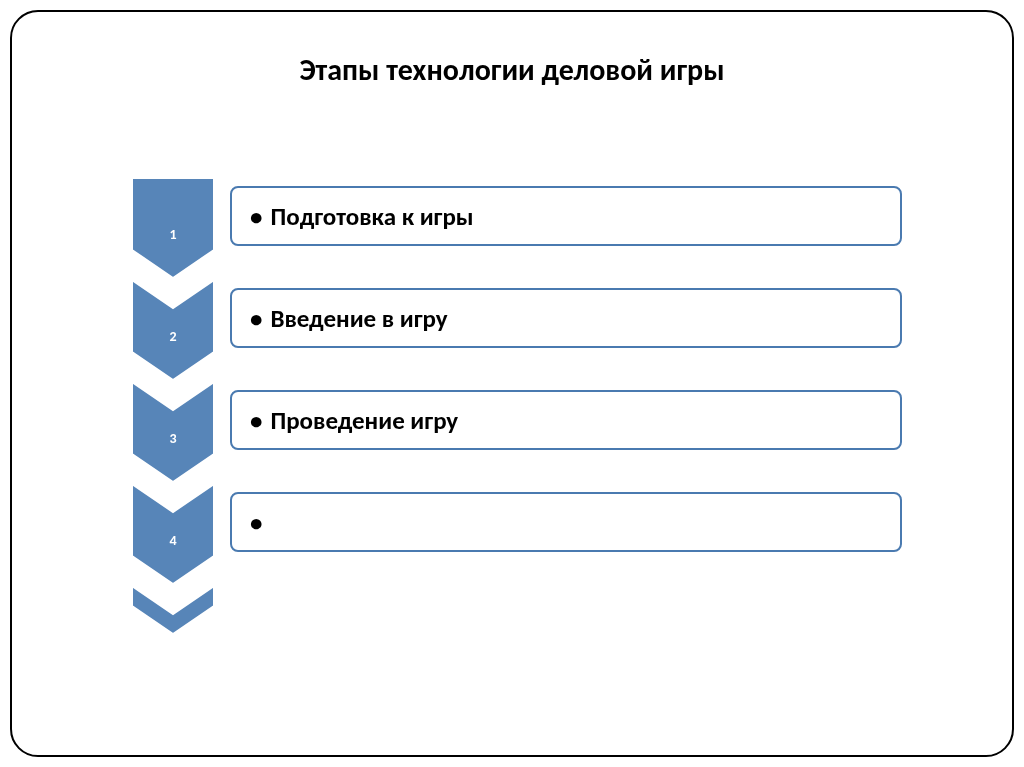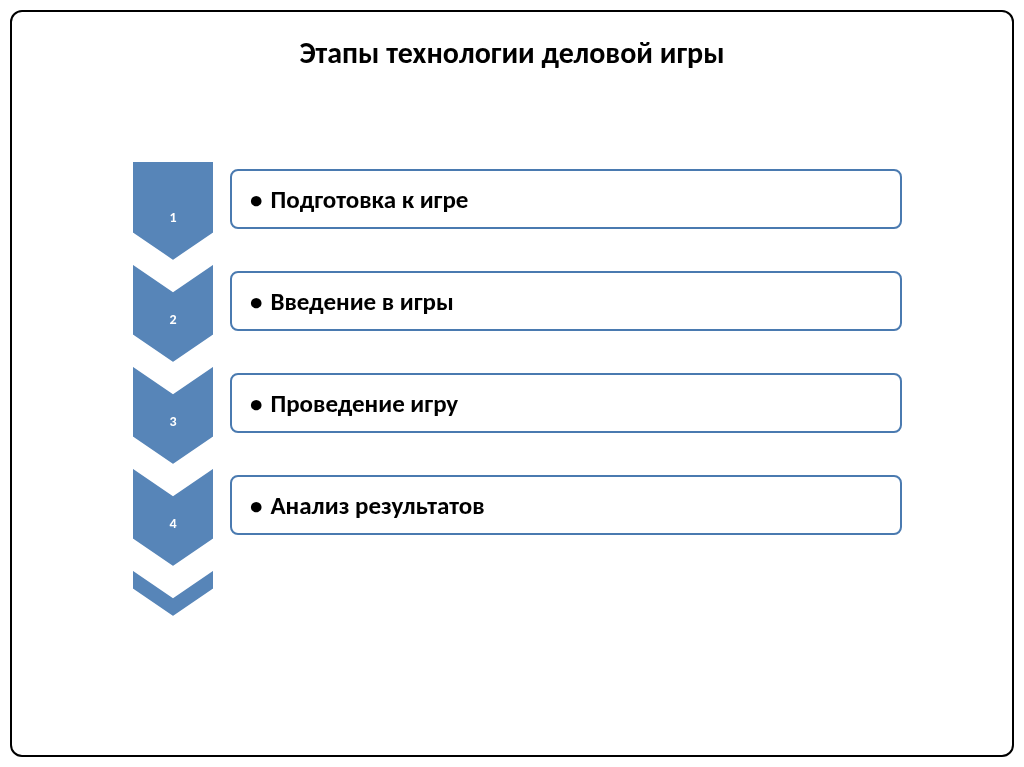--- a/index.html
+++ b/index.html
@@ -9,23 +9,23 @@
       font-family: Calibri, Arial, sans-serif;
       background: #fff;
       display: flex;
       align-items: center;
       justify-content: center;
     }
     .frame {
       width: 1004px;
       height: 747px;
       border: 2px solid #000;
-      border-radius: 12px;
+      border-radius: 28px;
       position: relative;
-      padding: 14px 50px;
+      padding: 31px 50px;
     }
     .title {
       text-align: center;
       font-size: 30px;
       font-weight: 700;
       color: #000;
       margin-top: 8px;
     }
     .steps {
       margin-top: 90px;
@@ -96,36 +96,36 @@
       <div class="chevron-col">
         <div class="chevron">
           <svg width="82" height="102" viewBox="0 0 82 102">
             <polygon points="0,0 82,0 82,72 41,100 0,72" fill="#5785b8" stroke="#ffffff" stroke-width="2"></polygon>
           </svg>
         </div>
         <div class="chevron-num">1</div>
       </div>
       <div class="content-box">
         <span class="bullet">•</span>
-        <span>Подготовка к игре</span>
+        <span>Подготовка к игры</span>
       </div>
     </div>
 
     <div class="step-row">
       <div class="chevron-col">
         <div class="chevron">
           <svg width="82" height="102" viewBox="0 0 82 102">
             <polygon points="0,0 41,28 82,0 82,72 41,100 0,72" fill="#5785b8" stroke="#ffffff" stroke-width="2"></polygon>
           </svg>
         </div>
         <div class="chevron-num">2</div>
       </div>
       <div class="content-box">
         <span class="bullet">•</span>
-        <span>Введение в игры</span>
+        <span>Введение в игру</span>
       </div>
     </div>
 
     <div class="step-row">
       <div class="chevron-col">
         <div class="chevron">
           <svg width="82" height="102" viewBox="0 0 82 102">
             <polygon points="0,0 41,28 82,0 82,72 41,100 0,72" fill="#5785b8" stroke="#ffffff" stroke-width="2"></polygon>
           </svg>
         </div>
@@ -146,18 +146,17 @@
         </div>
         <div class="chevron-num">4</div>
         <div class="tail-chevron" style="top:102px;">
           <svg width="82" height="50" viewBox="0 0 82 50">
             <polygon points="0,0 41,28 82,0 82,20 41,48 0,20" fill="#5785b8" stroke="#ffffff" stroke-width="2"></polygon>
           </svg>
         </div>
       </div>
       <div class="content-box">
         <span class="bullet">•</span>
-        <span>Анализ результатов</span>
       </div>
     </div>
 
   </div>
 </div>
 
 </body></html>

